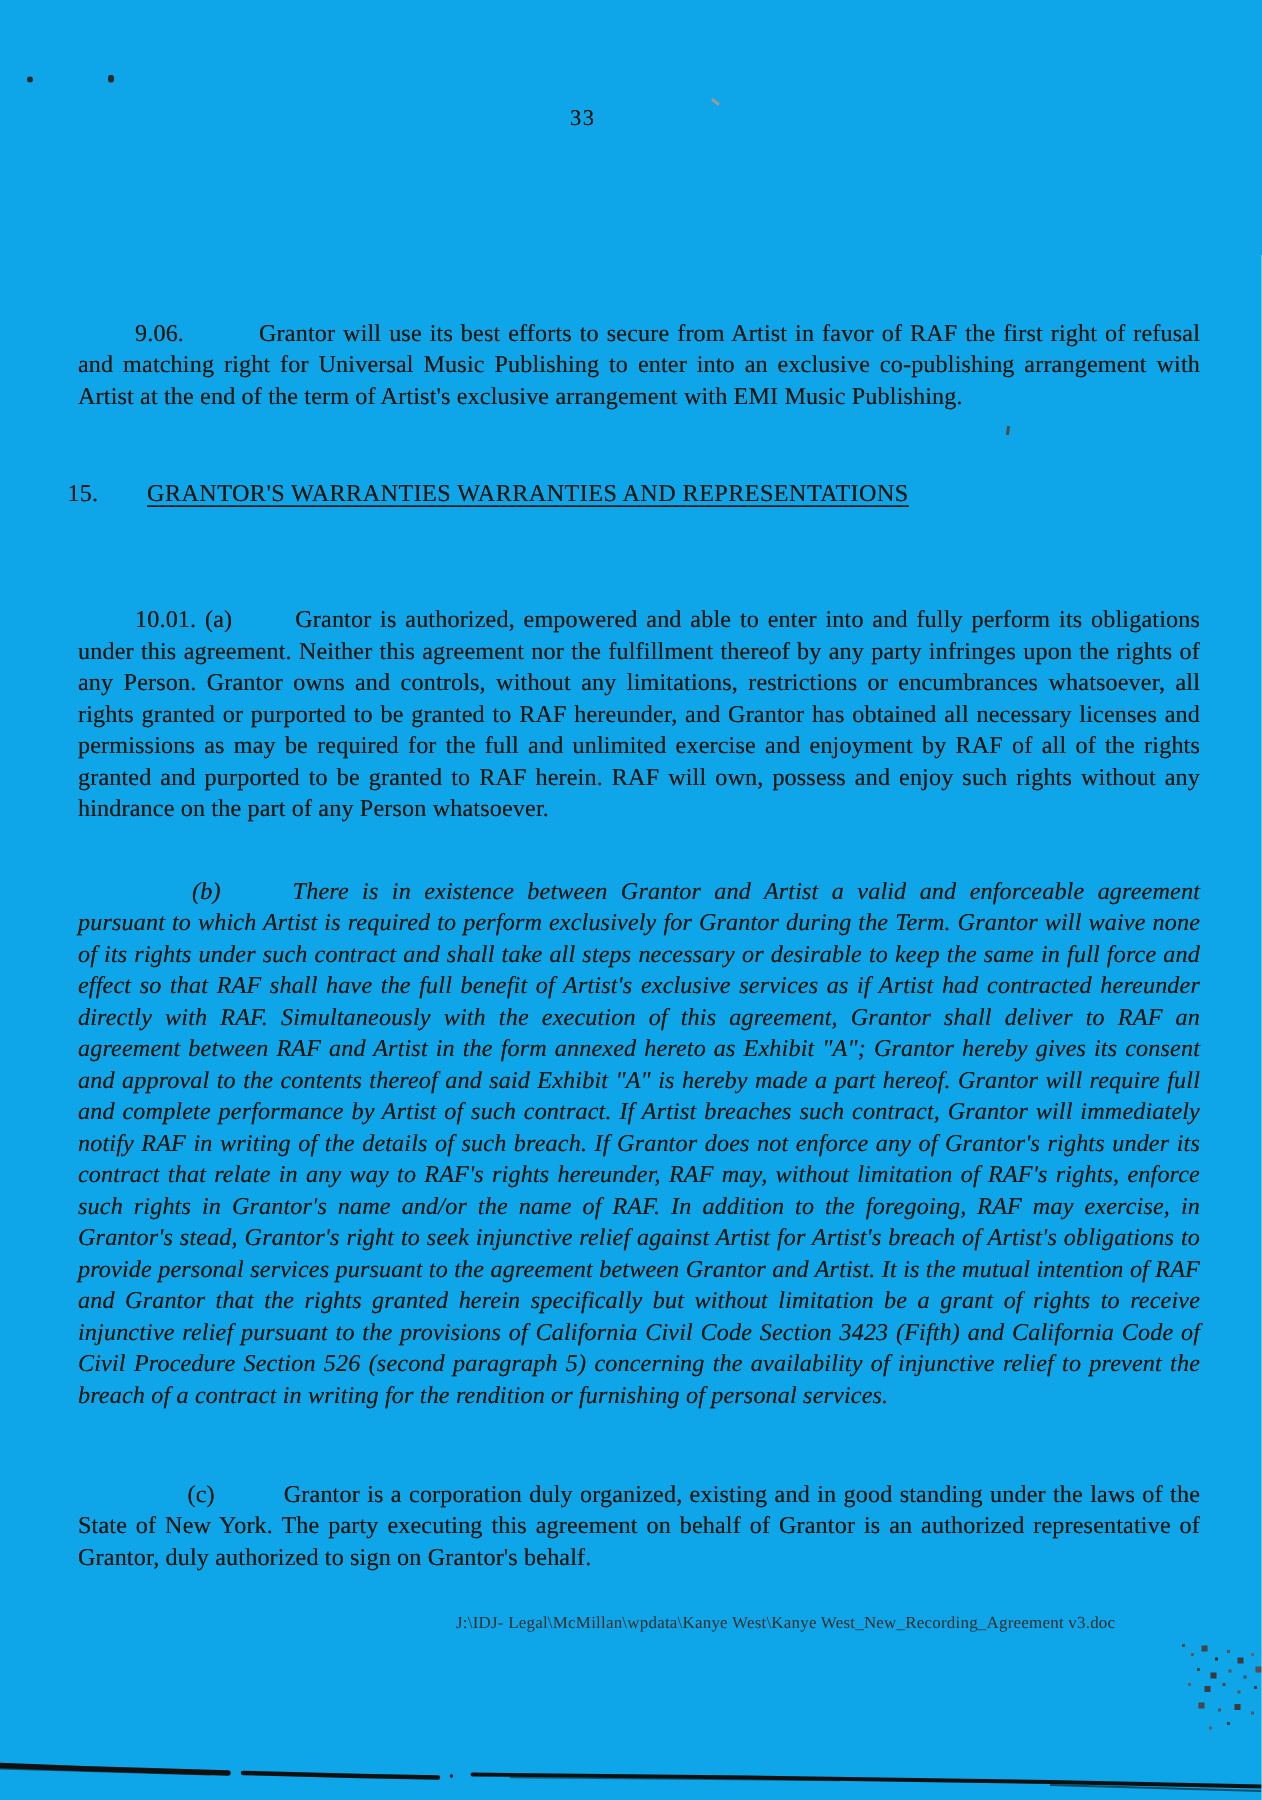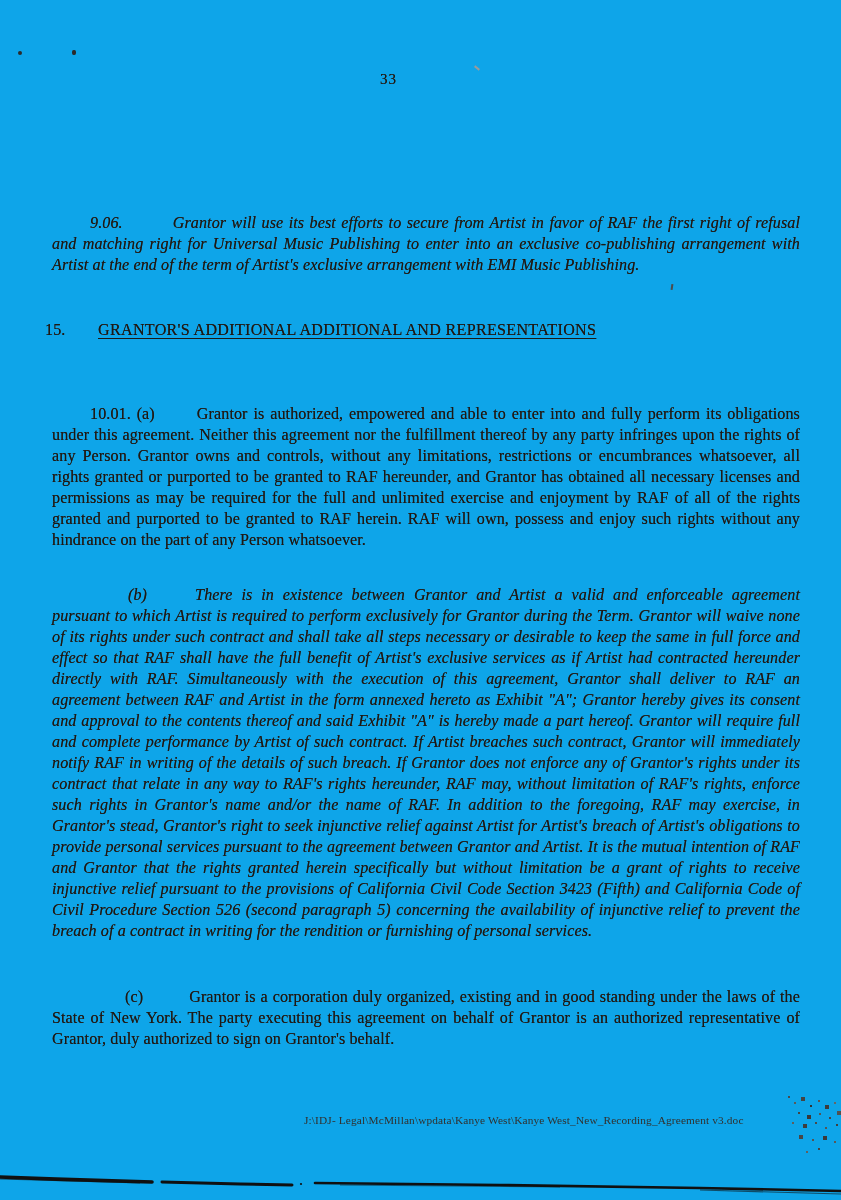--- a/index.html
+++ b/index.html
@@ -34,41 +34,41 @@
     position: absolute;
     left: 52px;
     width: 748px;
     font-size: 16.1px;
     line-height: 21px;
     text-align: justify;
     letter-spacing: 0.1px;
     margin: 0;
   }
   .p-cont { top: 128px; }
-  .p-906  { top: 212px; text-indent: 38px; font-style: italic; }
+  .p-906  { top: 212px; text-indent: 38px; }
   .heading { top: 319px; text-align: left; }
   .heading .h-num { display: inline-block; width: 53px; margin-left: -7px; }
   .heading .h-title {
     text-decoration: underline;
     text-underline-offset: 3px;
     letter-spacing: 0.3px;
   }
   .p-warrants { top: 361px; text-indent: 55px; }
   .p-1001a { top: 403px; text-indent: 38px; }
   .p-b { top: 584px; text-indent: 76px; font-style: italic; }
   .p-c { top: 986px; text-indent: 73px; }
   .tab { display: inline-block; }
   .tab-906 { width: 50px; }
   .tab-a { width: 42px; }
   .tab-b { width: 48px; }
   .tab-c { width: 46px; }
   .footer-path {
     position: absolute;
     left: 304px;
-    top: 1114px;
+    top: 1076px;
     font-size: 11.3px;
     letter-spacing: 0.15px;
     color: #32302d;
     filter: blur(0.3px);
   }
   
   .speck { position: absolute; background: #2b2b2b; }
   .speck-dot1 { left: 18px; top: 51px; width: 4px; height: 4px; border-radius: 50%; }
   .speck-dot2 { left: 72px; top: 50px; width: 4px; height: 5px; border-radius: 40%; }
   .speck-dash { left: 474px; top: 67px; width: 6px; height: 2px; background: #9a9a9a; transform: rotate(38deg); }
@@ -93,21 +93,21 @@
 </head>
 <body>
 
 <div class="page">
 
   <div class="page-number scan-text">33</div>
 
 
   <p class="block p-906 scan-text"><span>9.06.</span><span class="tab tab-906"></span><span>Grantor will use its best efforts to secure from Artist in favor of RAF the first right of refusal and matching right for Universal Music Publishing to enter into an exclusive co-publishing arrangement with Artist at the end of the term of Artist's exclusive arrangement with EMI Music Publishing.</span></p>
 
-  <p class="block heading scan-text"><span class="h-num">15.</span><span class="h-title">GRANTOR'S ADDITIONAL ADDITIONAL AND REPRESENTATIONS</span></p>
+  <p class="block heading scan-text"><span class="h-num">15.</span><span class="h-title">GRANTOR'S WARRANTIES WARRANTIES AND REPRESENTATIONS</span></p>
 
 
   <p class="block p-1001a scan-text"><span>10.01. (a)</span><span class="tab tab-a"></span><span>Grantor is authorized, empowered and able to enter into and fully perform its obligations under this agreement.  Neither this agreement nor the fulfillment thereof by any party infringes upon the rights of any Person.  Grantor owns and controls, without any limitations, restrictions or encumbrances whatsoever, all rights granted or purported to be granted to RAF hereunder, and Grantor has obtained all necessary licenses and permissions as may be required for the full and unlimited exercise and enjoyment by RAF of all of the rights granted and purported to be granted to RAF herein.  RAF will own, possess and enjoy such rights without any hindrance on the part of any Person whatsoever.</span></p>
 
   <p class="block p-b scan-text"><span>(b)</span><span class="tab tab-b"></span><span>There is in existence between Grantor and Artist a valid and enforceable agreement pursuant to which Artist is required to perform exclusively for Grantor during the Term.  Grantor will waive none of its rights under such contract and shall take all steps necessary or desirable to keep the same in full force and effect so that RAF shall have the full benefit of Artist's exclusive services as if Artist had contracted hereunder directly with RAF. Simultaneously with the execution of this agreement, Grantor shall deliver to RAF an agreement between RAF and Artist in the form annexed hereto as Exhibit "A"; Grantor hereby gives its consent and approval to the contents thereof and said Exhibit "A" is hereby made a part hereof. Grantor will require full and complete performance by Artist of such contract.  If Artist breaches such contract, Grantor will immediately notify RAF in writing of the details of such breach.  If Grantor does not enforce any of Grantor's rights under its contract that relate in any way to RAF's rights hereunder, RAF may, without limitation of RAF's rights, enforce such rights in Grantor's name and/or the name of RAF.  In addition to the foregoing, RAF may exercise, in Grantor's stead, Grantor's right to seek injunctive relief against Artist for Artist's breach of Artist's obligations to provide personal services pursuant to the agreement between Grantor and Artist.  It is the mutual intention of RAF and Grantor that the rights granted herein specifically but without limitation be a grant of rights to receive injunctive relief pursuant to the provisions of California Civil Code Section 3423 (Fifth) and California Code of Civil Procedure Section 526 (second paragraph 5) concerning the availability of injunctive relief to prevent the breach of a contract in writing for the rendition or furnishing of personal services.</span></p>
 
   <p class="block p-c scan-text"><span>(c)</span><span class="tab tab-c"></span><span>Grantor is a corporation duly organized, existing and in good standing under the laws of the State of New York.  The party executing this agreement on behalf of Grantor is an authorized representative of Grantor, duly authorized to sign on Grantor's behalf.</span></p>
 
   <div class="footer-path">J:\IDJ- Legal\McMillan\wpdata\Kanye West\Kanye West_New_Recording_Agreement v3.doc</div>
 

